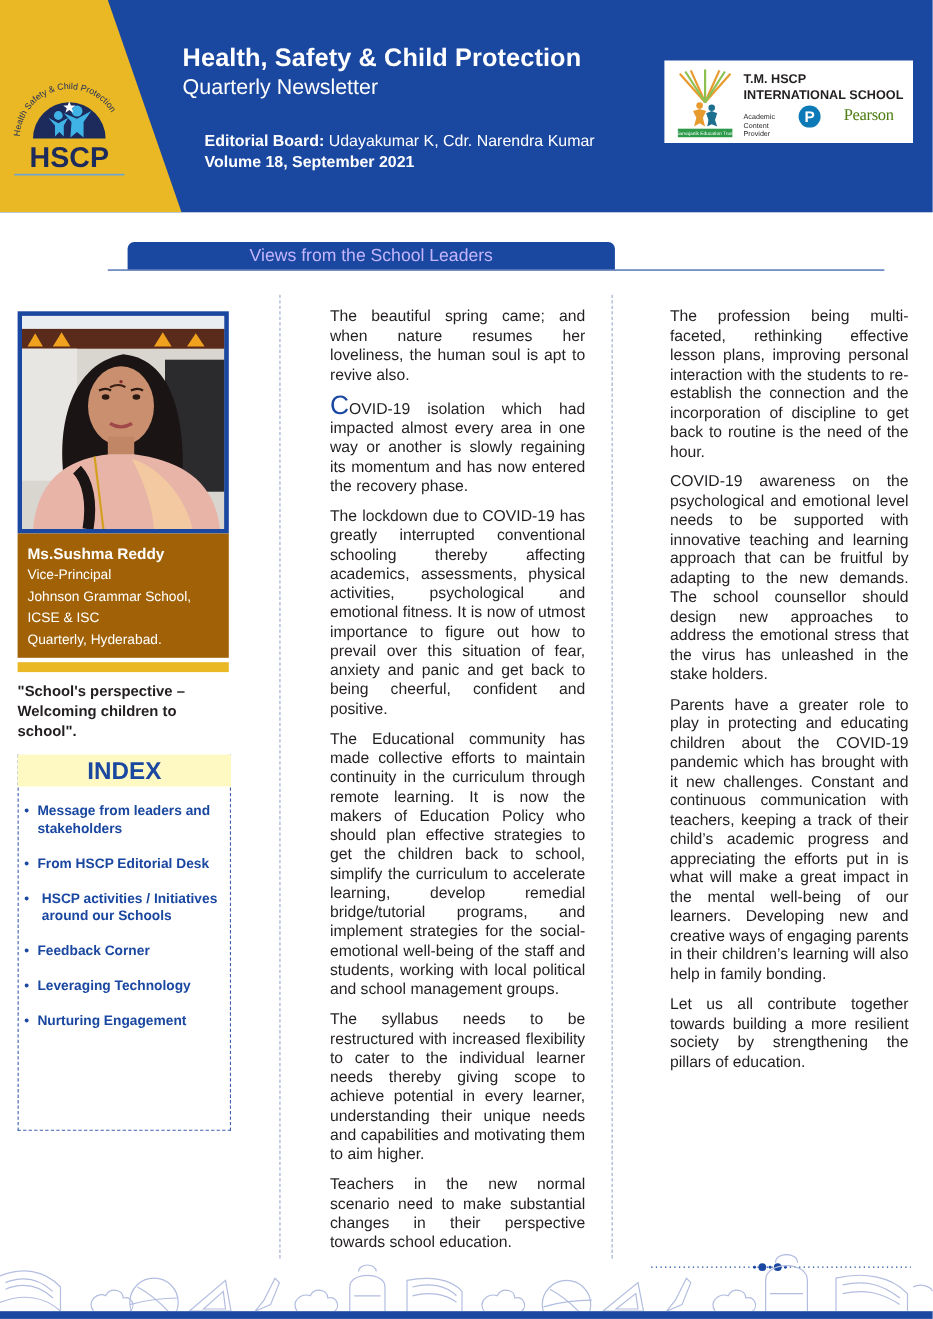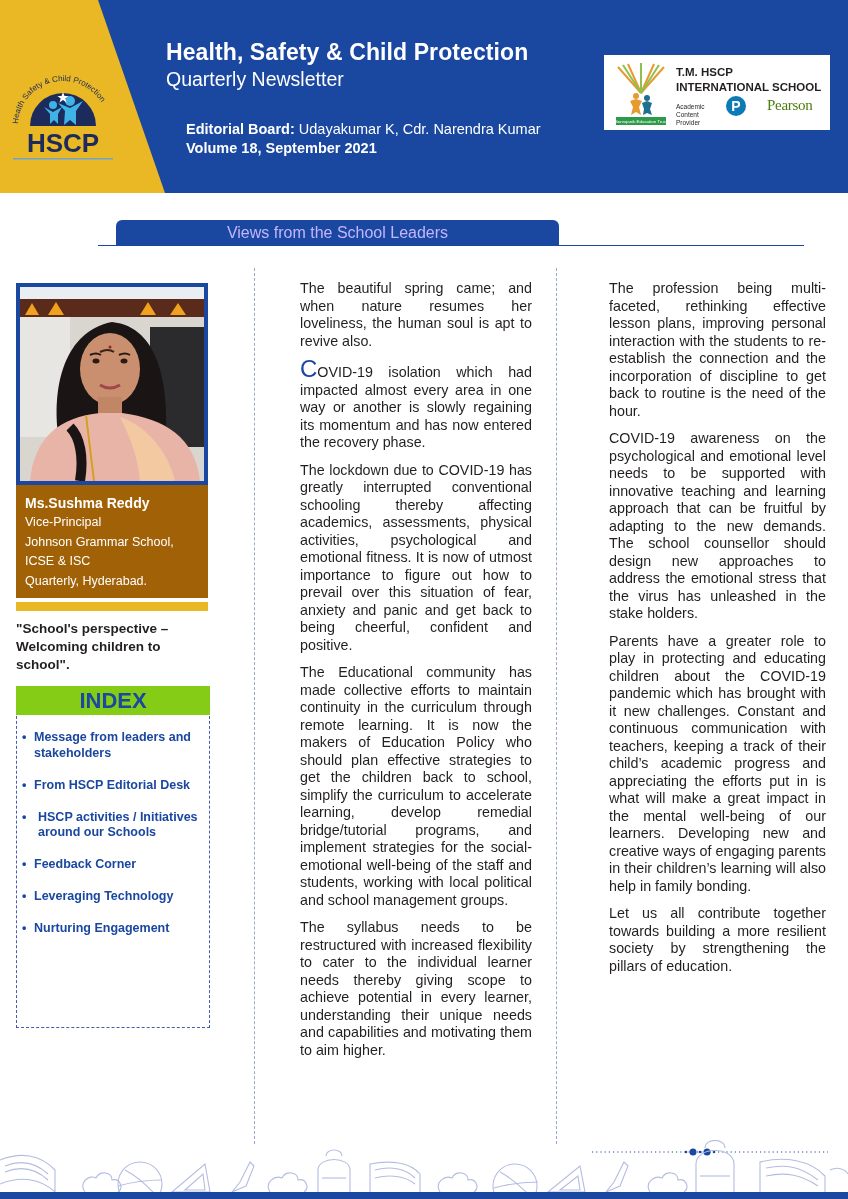--- a/index.html
+++ b/index.html
@@ -28,21 +28,21 @@
 
   
   .photo-frame { position: absolute; left: 16px; top: 283px; width: 192px; height: 202px; background: #1a47a0; padding: 4px 4px 0 4px; }
   .photo { width: 184px; height: 194px; overflow: hidden; }
   .person-card { position: absolute; left: 16px; top: 485px; width: 192px; height: 113px; background: #a16207; color: #fff; padding: 9px 0 0 9px; font-family: "Liberation Sans", sans-serif; }
   .person-name { font-weight: bold; font-size: 14px; line-height: 19px; }
   .person-line { font-size: 12.5px; line-height: 19.5px; }
   .yellow-bar { position: absolute; left: 16px; top: 602px; width: 192px; height: 9px; background: #e9b824; }
   .leader-quote { position: absolute; left: 16px; top: 620px; width: 200px; font-family: "Liberation Sans", sans-serif; font-weight: bold; font-size: 13.5px; line-height: 18px; color: #231f20; }
   .index-box { position: absolute; left: 16px; top: 686px; width: 194px; height: 342px; border: 1.3px dashed #3f5fae; border-top: none; }
-  .index-header { position: absolute; left: 16px; top: 686px; width: 194px; height: 29px; background: #84cc16; text-align: center; color: #1a47a0; font-family: "Liberation Sans", sans-serif; font-weight: bold; font-size: 22px; line-height: 29px; }
+  .index-header { position: absolute; left: 16px; top: 686px; width: 194px; height: 29px; background: #fef9c3; text-align: center; color: #1a47a0; font-family: "Liberation Sans", sans-serif; font-weight: bold; font-size: 22px; line-height: 29px; }
   .index-list { position: absolute; left: 22px; top: 730px; width: 190px; list-style: none; font-family: "Liberation Sans", sans-serif; font-weight: bold; font-size: 12.5px; color: #1a47a0; line-height: 15.5px; }
   .index-list li { position: relative; padding-left: 12px; margin-bottom: 16.5px; }
   .index-list li.indent { padding-left: 16px; }
   .index-list li::before { content: "•"; position: absolute; left: 0; top: 0; }
 
   
   .vdiv { position: absolute; width: 0; border-left: 1.3px dashed #9aa8cf; }
 
   
   .col { position: absolute; font-family: "Liberation Sans", sans-serif; font-size: 14.3px; line-height: 17.5px; color: #231f20; text-align: justify; }
@@ -180,20 +180,21 @@
 
 <div class="vdiv" style="left:254px; top:268px; height:876px;"></div>
 <div class="vdiv" style="left:556px; top:268px; height:876px;"></div>
 
 <div class="col" style="left:272px; top:280px; width:260px;">
   <p>The beautiful spring came; and when nature resumes her loveliness, the human soul is apt to revive also.</p>
   <p><span class="dropcap">C</span><span class="smallcaps">OVID-19 isolation which had impacted almost every area in one way or another is slowly regaining its momentum and has now entered the recovery phase.</span></p>
   <p>The lockdown due to COVID-19 has greatly interrupted conventional schooling thereby affecting academics, assessments, physical activities, psychological and emotional fitness. It is now of utmost importance to figure out how to prevail over this situation of fear, anxiety and panic and get back to being cheerful, confident and positive.</p>
   <p>The Educational community has made collective efforts to maintain continuity in the curriculum through remote learning. It is now the makers of Education Policy who should plan effective strategies to get the children back to school, simplify the curriculum to accelerate learning, develop remedial bridge/tutorial programs, and implement strategies for the social-emotional well-being of the staff and students, working with local political and school management groups.</p>
   <p>The syllabus needs to be restructured with increased flexibility to cater to the individual learner needs thereby giving scope to achieve potential in every learner, understanding their unique needs and capabilities and motivating them to aim higher.</p>
+  <p>Teachers in the new normal scenario need to make substantial changes in their perspective towards school education.</p>
 </div>
 
 <div class="col" style="left:581px; top:280px; width:245px;">
   <p>The profession being multi-faceted, rethinking effective lesson plans, improving personal interaction with the students to re-establish the connection and the incorporation of discipline to get back to routine is the need of the hour.</p>
   <p>COVID-19 awareness on the psychological and emotional level needs to be supported with innovative teaching and learning approach that can be fruitful by adapting to the new demands. The school counsellor should design new approaches to address the emotional stress that the virus has unleashed in the stake holders.</p>
   <p>Parents have a greater role to play in protecting and educating children about the COVID-19 pandemic which has brought with it new challenges. Constant and continuous communication with teachers, keeping a track of their child’s academic progress and appreciating the efforts put in is what will make a great impact in the mental well-being of our learners. Developing new and creative ways of engaging parents in their children’s learning will also help in family bonding.</p>
   <p>Let us all contribute together towards building a more resilient society by strengthening the pillars of education.</p>
 </div>
 
 <svg class="divider-ornament" viewBox="0 0 240 10">

